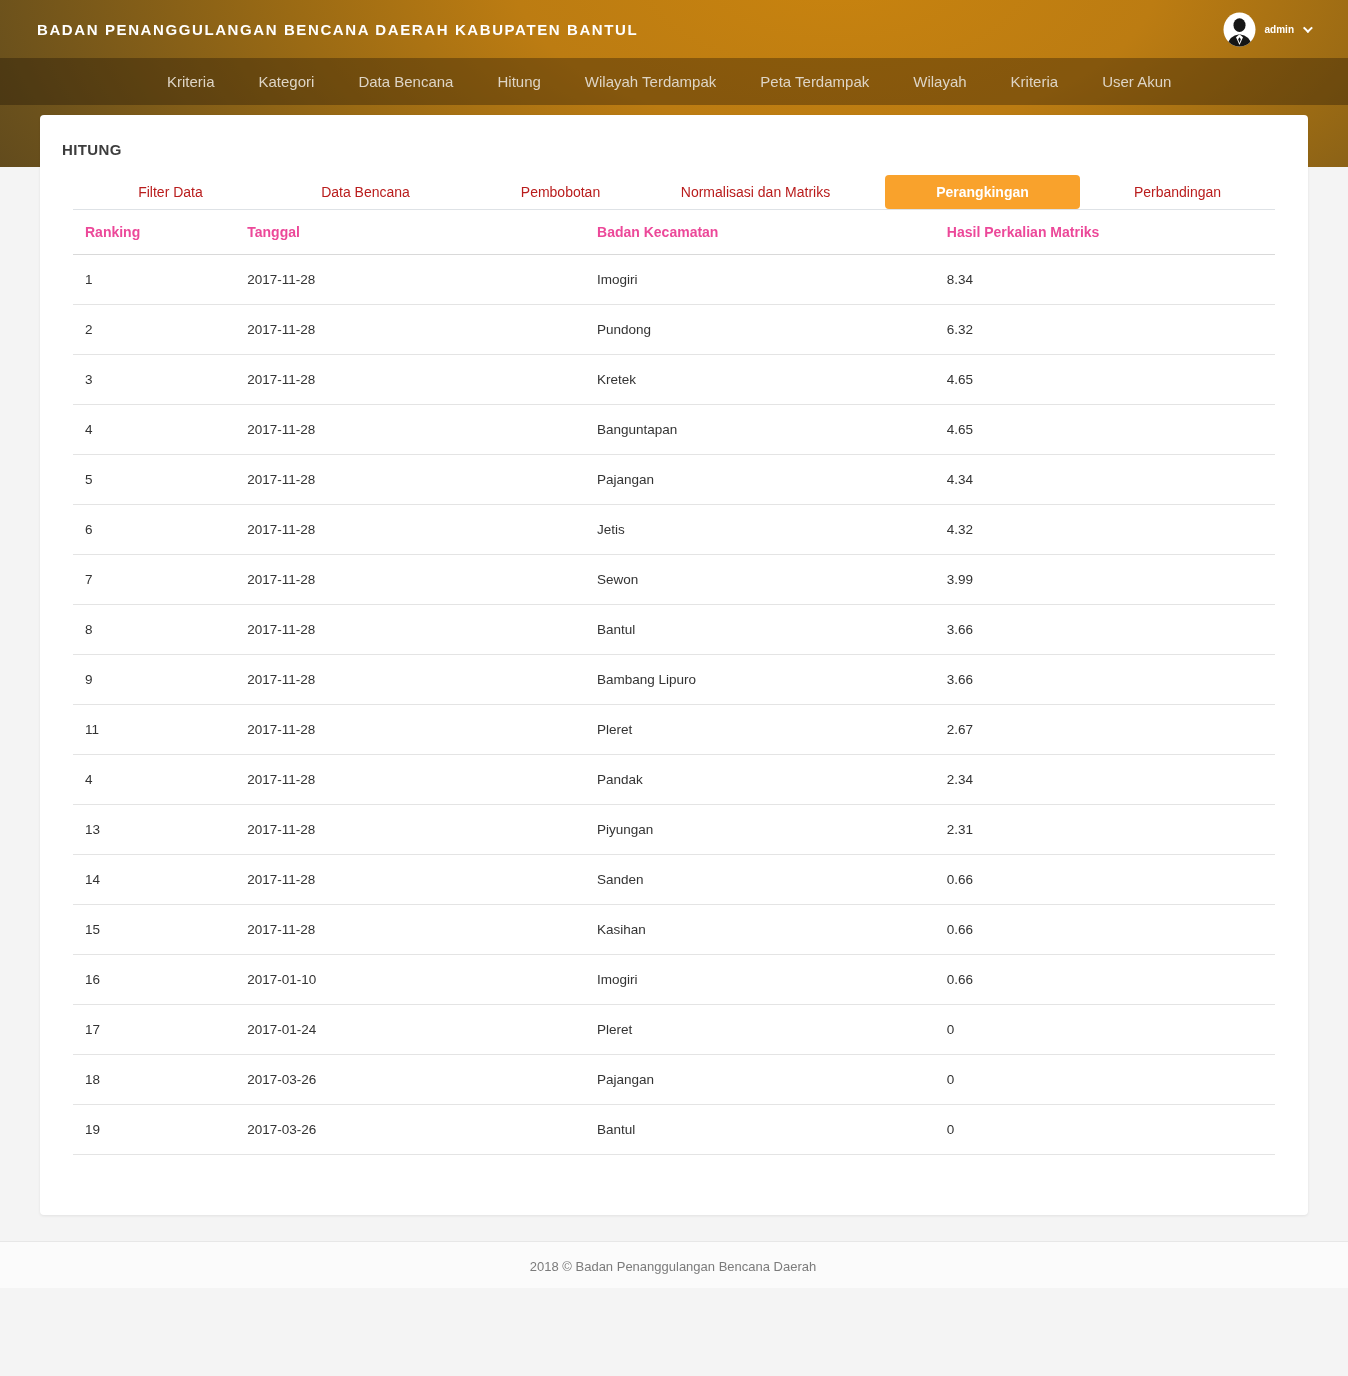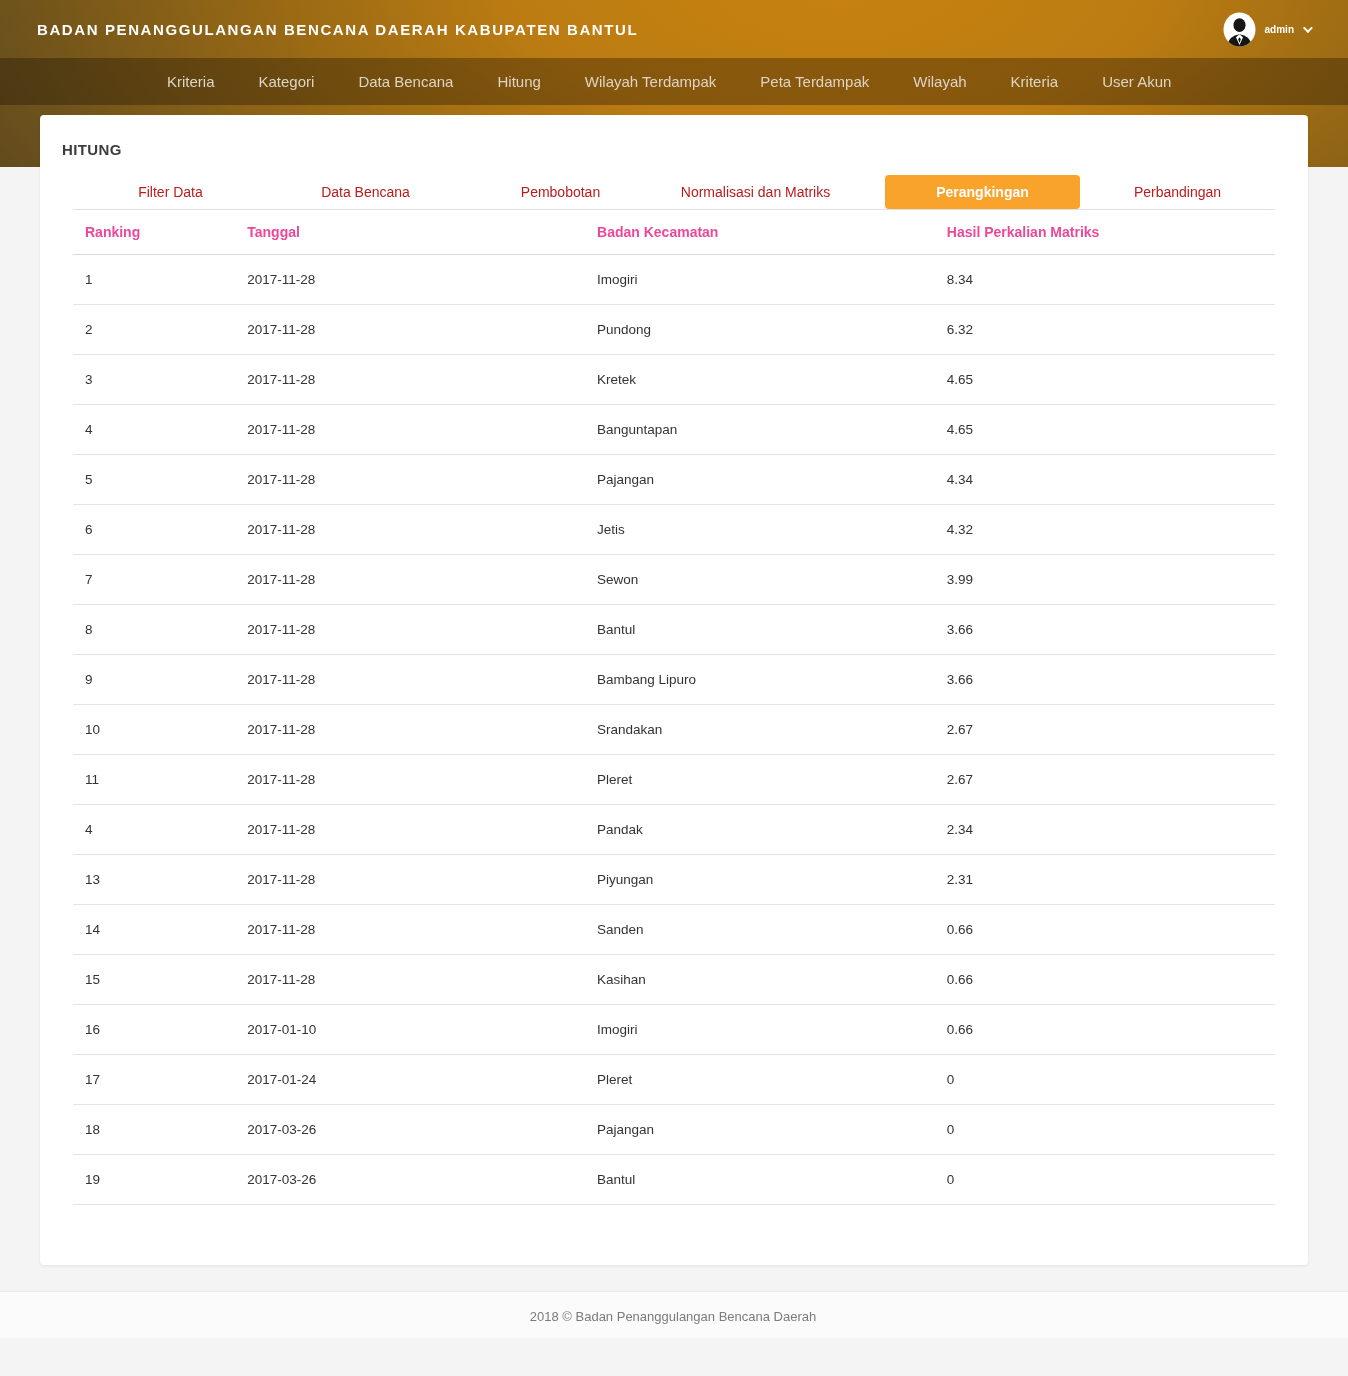--- a/index.html
+++ b/index.html
@@ -264,26 +264,20 @@
       <td>3.66</td>
     </tr>
 
     <tr>
       <td>9</td>
       <td>2017-11-28</td>
       <td>Bambang Lipuro</td>
       <td>3.66</td>
     </tr>
 
-    <tr>
-      <td>10</td>
-      <td>2017-11-28</td>
-      <td>Srandakan</td>
-      <td>2.67</td>
-    </tr>
 
     <tr>
       <td>11</td>
       <td>2017-11-28</td>
       <td>Pleret</td>
       <td>2.67</td>
     </tr>
 
     <tr>
       <td>4</td>

